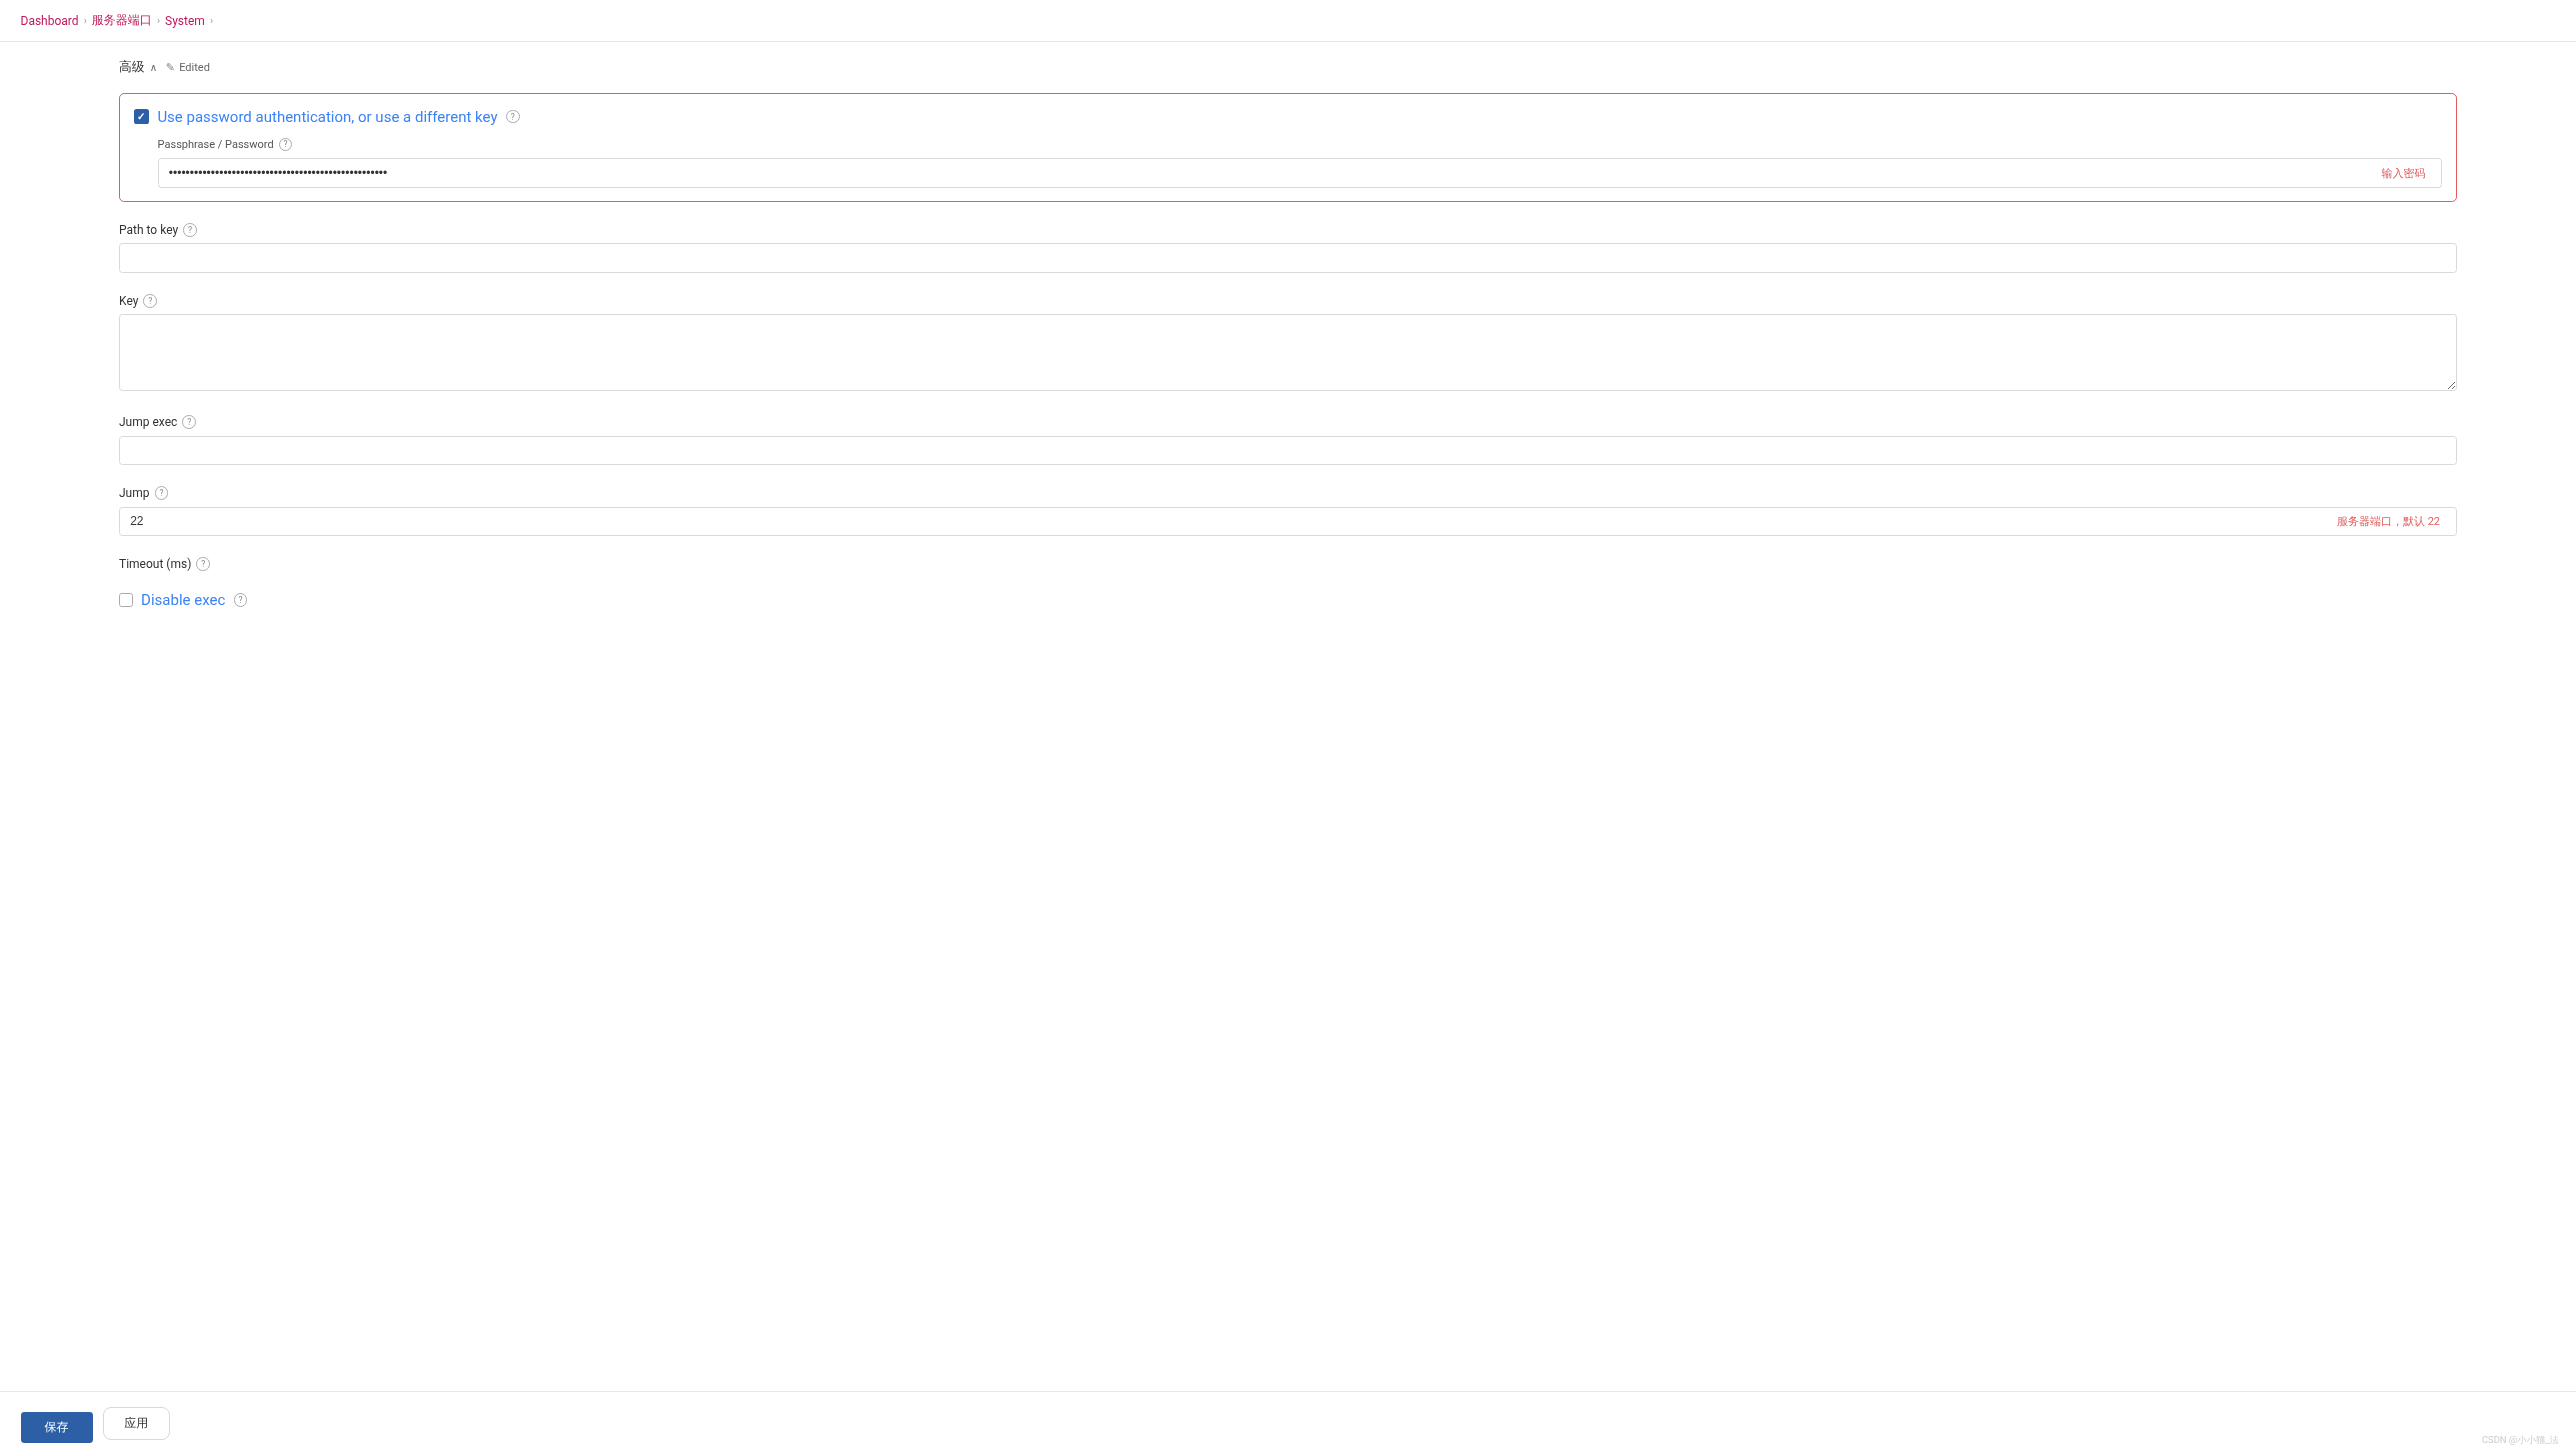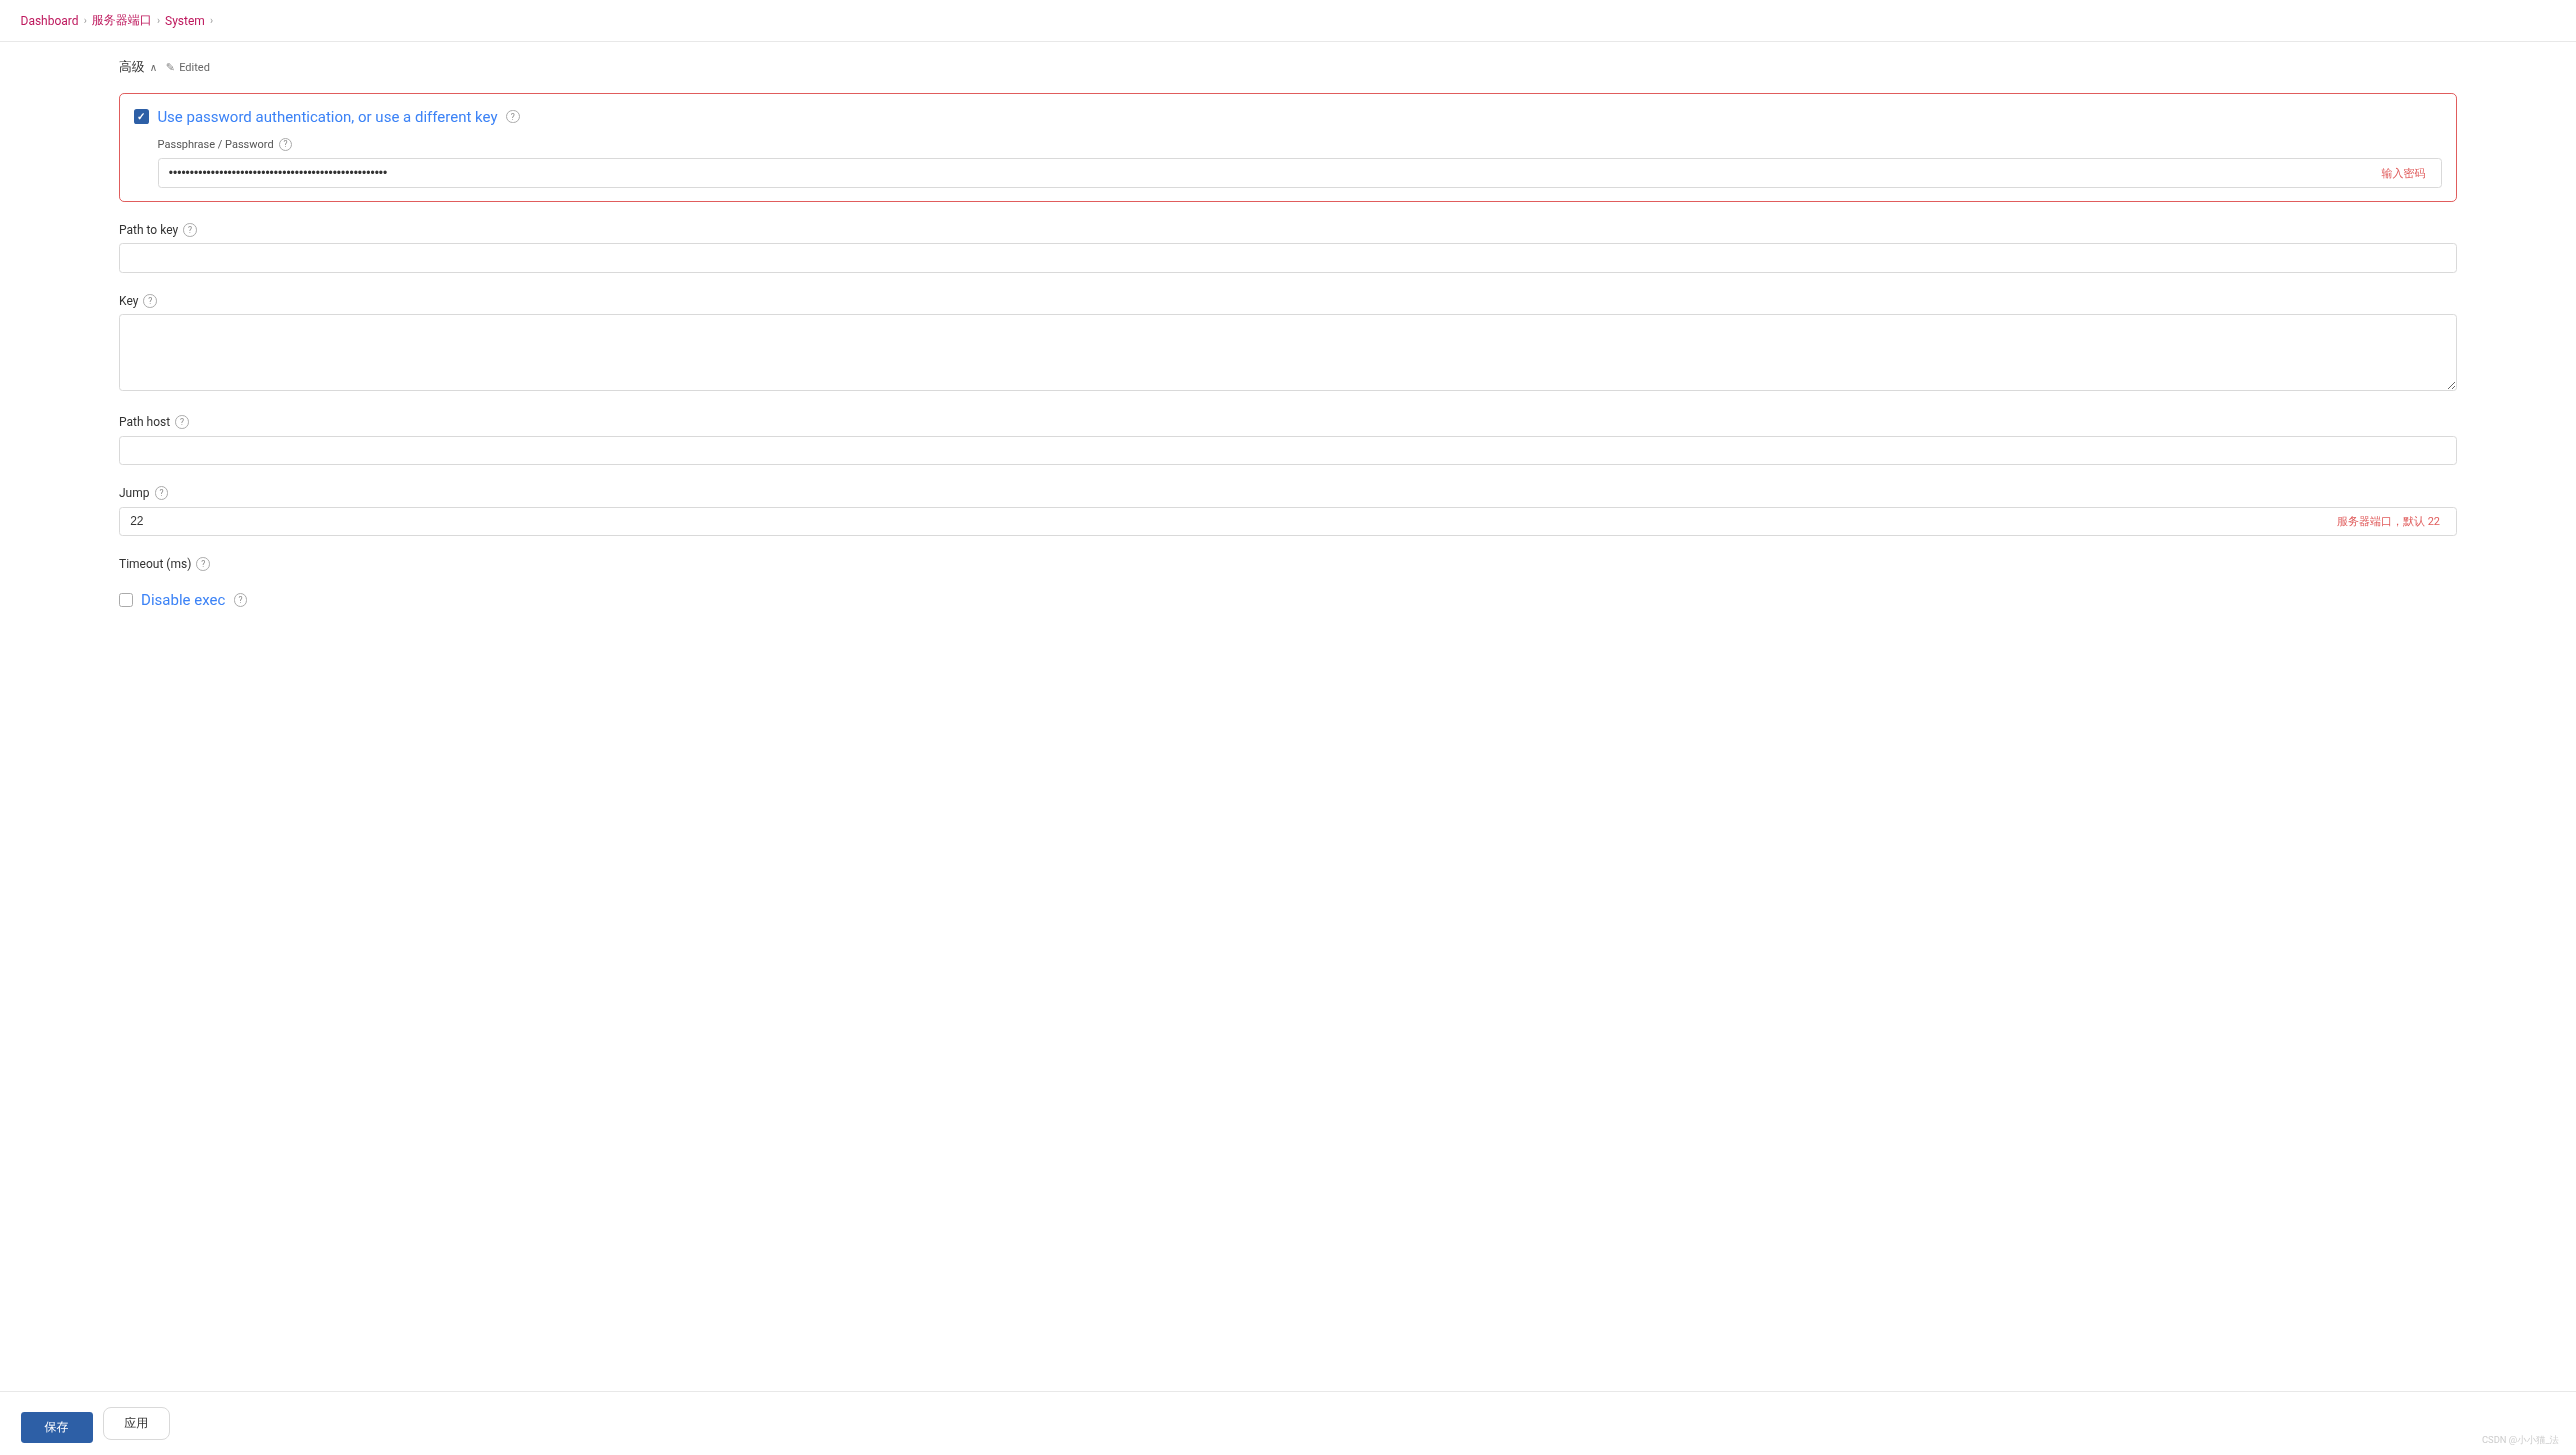--- a/index.html
+++ b/index.html
@@ -304,21 +304,21 @@
     <div class="form-field">
       <div class="field-label">
         <span>Key</span>
         <span class="help-icon">?</span>
       </div>
       <textarea class="field-textarea" style=""></textarea>
     </div>
 
     <div class="form-field">
       <div class="field-label">
-        <span>Path host</span>
+        <span>Jump exec</span>
         <span class="help-icon">?</span>
       </div>
       <input class="field-input" type="text" style="">
     </div>
 
     <div class="form-field">
       <div class="field-label">
         <span>Jump</span>
         <span class="help-icon">?</span>
       </div>

